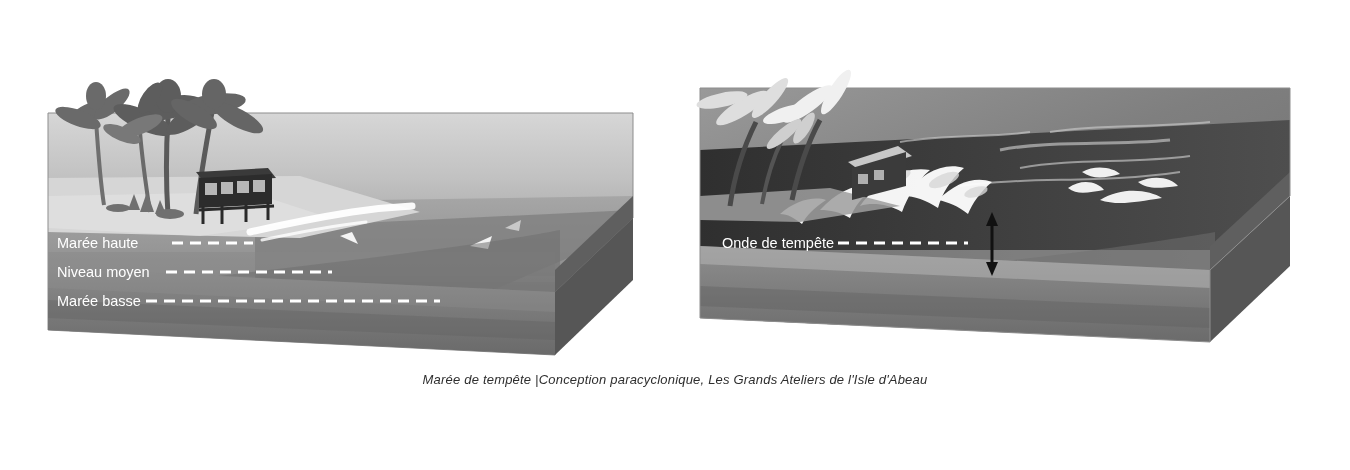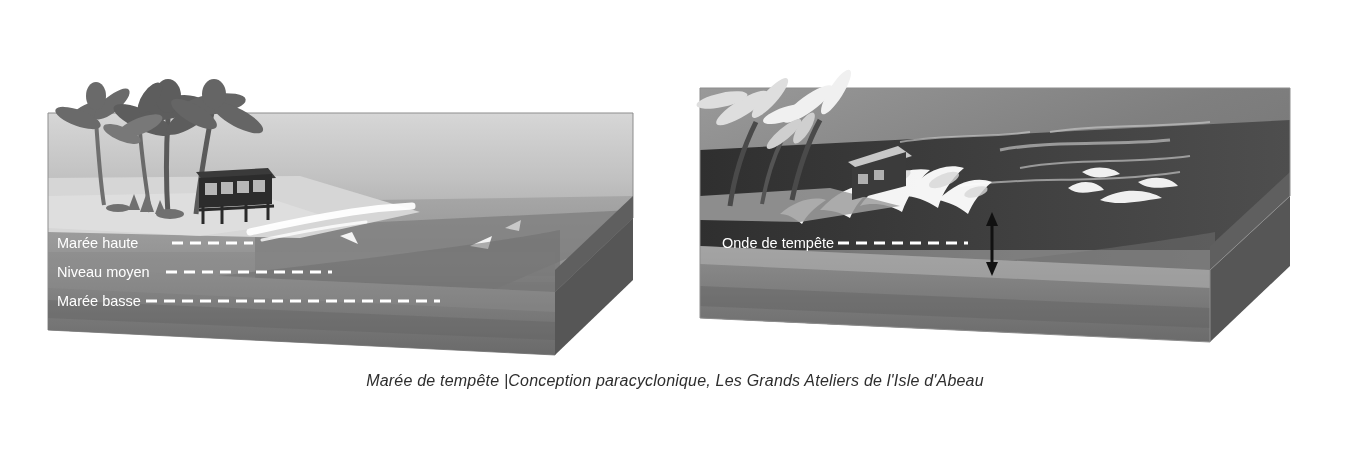--- a/index.html
+++ b/index.html
@@ -21,21 +21,21 @@
     width: 1350px;
     height: 470px;
   }
   .caption {
     position: absolute;
     left: 0;
     top: 372px;
     width: 1350px;
     text-align: center;
     font-style: italic;
-    font-size: 16px;
+    font-size: 13px;
     color: #2e2e2e;
     letter-spacing: 0.2px;
     white-space: pre;
   }
   .caption .sep {
     color: #2e2e2e;
   }
   .label-text {
     font-size: 14.5px;
     fill: #ffffff;

